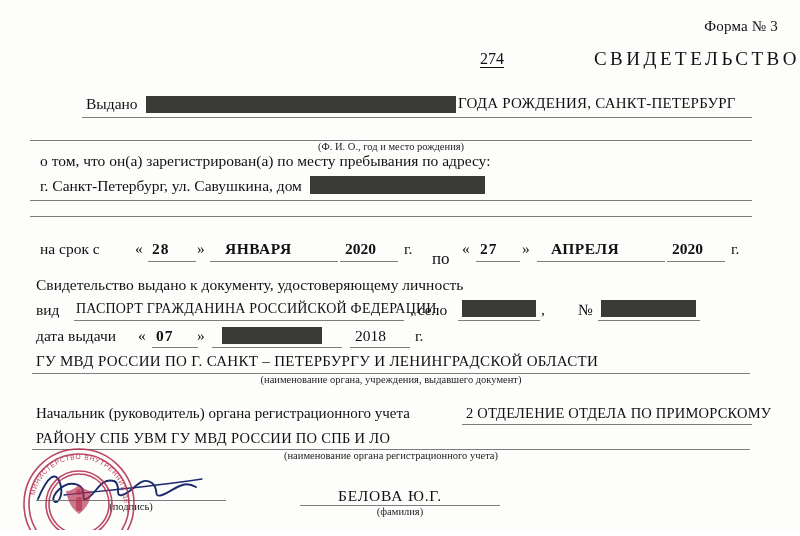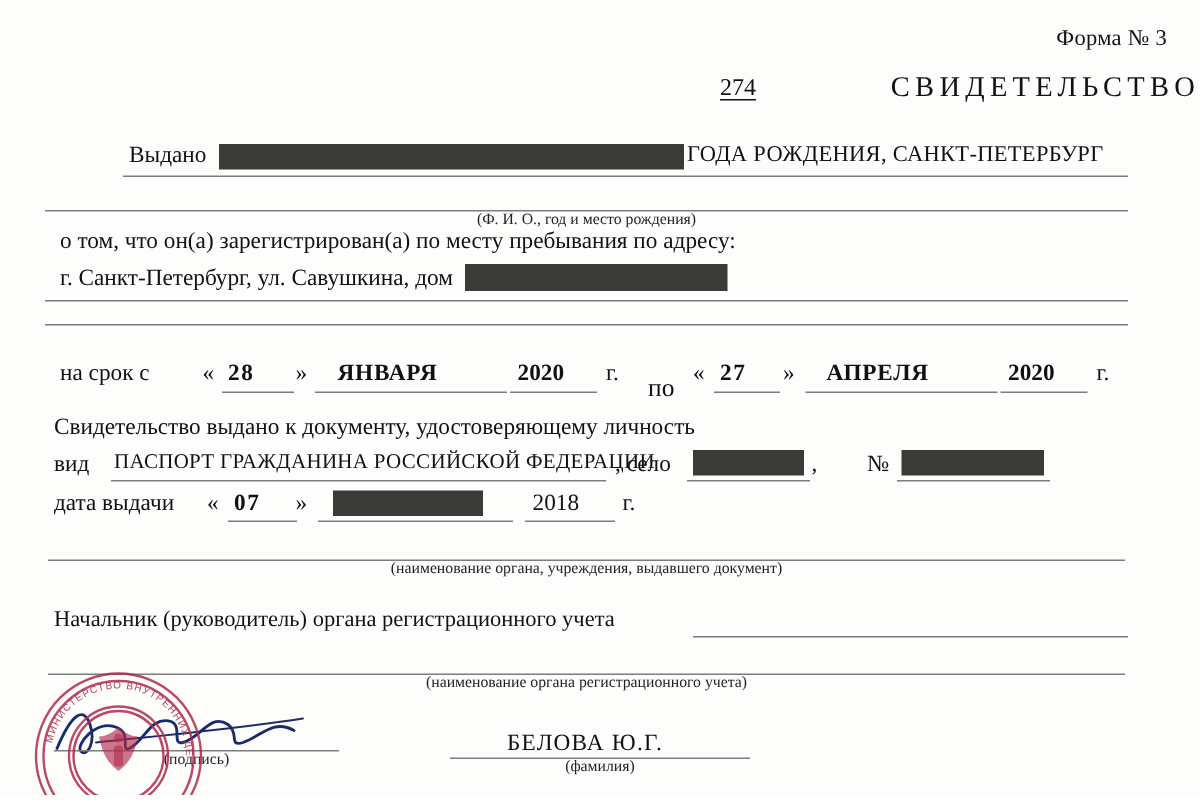--- a/index.html
+++ b/index.html
@@ -233,25 +233,28 @@
   <div class="abs data-q1">«</div>
   <div class="abs data-day">07</div>
   <div class="abs data-q2">»</div>
   <div class="abs redact data-redact"></div>
   <div class="abs data-year">2018</div>
   <div class="abs data-g">г.</div>
   <div class="abs line u-d1"></div>
   <div class="abs line u-d2"></div>
   <div class="abs line u-d3"></div>
 
+  <div class="abs r-organ">ГУ  МВД  РОССИИ  ПО  Г. САНКТ – ПЕТЕРБУРГУ  И  ЛЕНИНГРАДСКОЙ ОБЛАСТИ</div>
   <div class="abs line u-organ"></div>
   <div class="abs small-center cap-organ">(наименование органа, учреждения, выдавшего документ)</div>
 
   <div class="abs r-nach">Начальник (руководитель) органа регистрационного учета</div>
+  <div class="abs r-nach-val">2 ОТДЕЛЕНИЕ ОТДЕЛА  ПО ПРИМОРСКОМУ</div>
   <div class="abs line u-nach"></div>
+  <div class="abs r-rayon">РАЙОНУ  СПБ УВМ  ГУ  МВД РОССИИ  ПО СПБ  И  ЛО</div>
   <div class="abs line u-rayon"></div>
   <div class="abs small-center cap-rayon">(наименование органа регистрационного учета)</div>
 
   <svg class="abs signature" viewBox="0 0 200 45">
     <path d="M8 34 C18 10, 26 6, 30 18 C34 30, 28 40, 24 36 C20 32, 34 14, 48 20 C58 24, 50 36, 56 34 C66 30, 70 12, 84 16 C92 19, 84 32, 92 30 C104 27, 110 10, 122 18 C130 24, 122 33, 132 30 C144 26, 152 14, 166 22" fill="none" stroke="#1b2a6b" stroke-width="1.9" stroke-linecap="round"></path>
     <path d="M34 30 C70 26, 120 22, 172 14" fill="none" stroke="#1b2a6b" stroke-width="1.3" stroke-linecap="round"></path>
   </svg>
   <div class="abs line u-podpis"></div>
   <div class="abs small-center cap-podpis">(подпись)</div>
 

